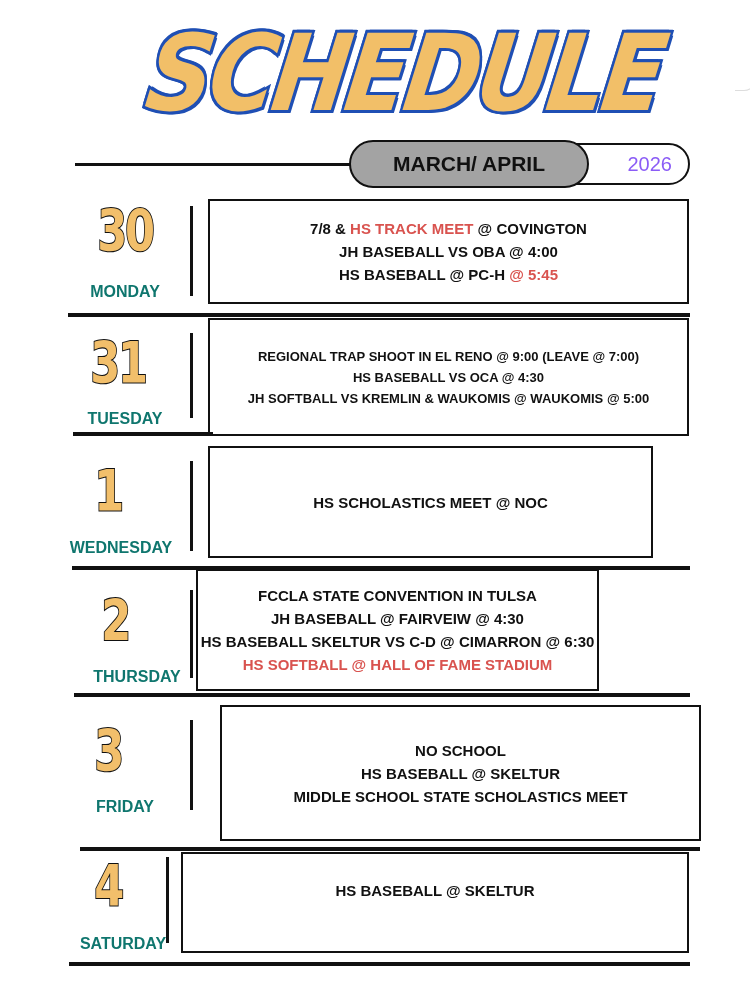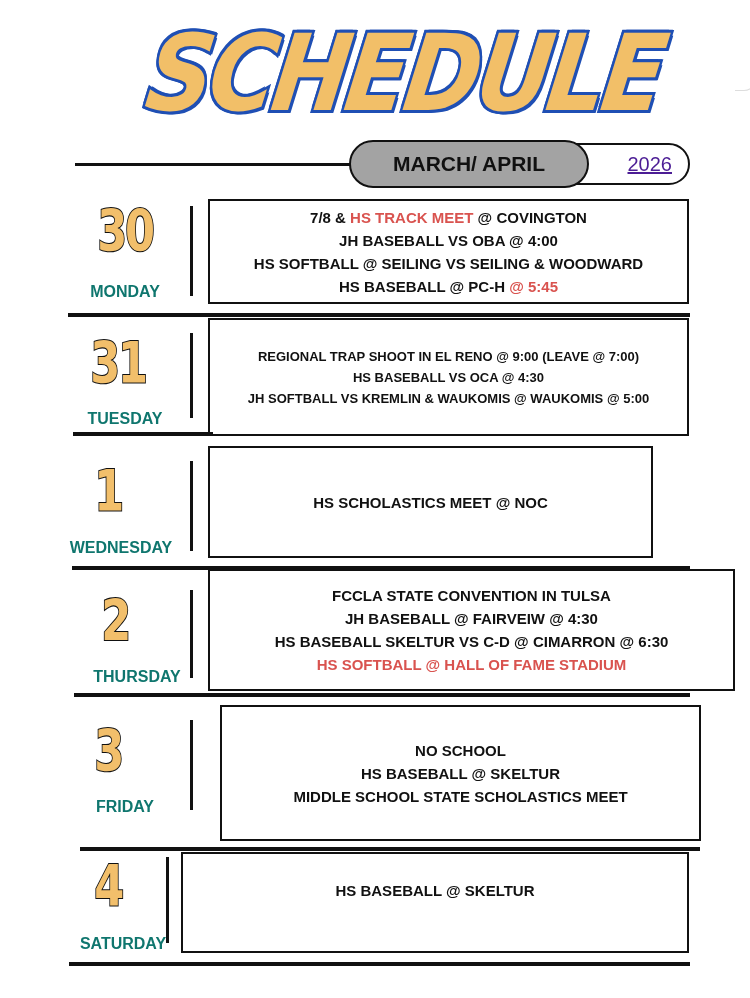--- a/index.html
+++ b/index.html
@@ -16,21 +16,21 @@
       font-size: 92px; letter-spacing: -4px; color: #f2bf68;
       transform: skewX(-8deg) scaleY(1.15);
       -webkit-text-stroke: 5px #1f4fb4; paint-order: stroke fill;
       text-shadow: 3px 3px 0 #1f4fb4, -2px -2px 0 #1f4fb4, 2px -2px 0 #1f4fb4, -2px 2px 0 #1f4fb4;
     }
     .hline { position: absolute; background: #111; }
     .pill-year {
       position: absolute; left: 520px; top: 143px; width: 170px; height: 42px;
       border: 2.5px solid #111; border-radius: 24px; box-sizing: border-box;
       display: flex; align-items: center; justify-content: flex-end; padding-right: 16px;
-      font-size: 20px; color: #4c1d95; text-decoration: underline;
+      font-size: 20px; color: #8b5cf6;
     }
     .pill-month {
       position: absolute; left: 349px; top: 140px; width: 240px; height: 48px;
       border: 2.5px solid #111; border-radius: 26px; box-sizing: border-box; background: #a3a3a3;
       display: flex; align-items: center; justify-content: center;
       font-weight: bold; font-size: 21px; color: #111;
     }
     .day-num {
       position: absolute; width: 110px; text-align: center;
       font-family: "DejaVu Sans", sans-serif; font-weight: bold; font-size: 54px;
@@ -73,21 +73,20 @@
   <span>MARCH/ APRIL</span>
 </div>
 
 <div>
   <div class="day-num" style="left:70px; top:200px;">30</div>
   <div class="day-name" style="left:60px; top:283px;">MONDAY</div>
   <div class="vbar" style="left:190px; top:206px; height:90px;"></div>
   <div class="box" style="left:208px; top:199px; width:481px; height:105px;">
     <div class="line"><span>7/8 &amp; </span><span class="red">HS TRACK MEET</span><span> @ COVINGTON</span></div>
     <div class="line"><span>JH BASEBALL VS OBA @ 4:00</span></div>
-    <div class="line"><span>HS SOFTBALL @ SEILING VS SEILING &amp; WOODWARD</span></div>
     <div class="line"><span>HS BASEBALL @ PC-H </span><span class="red">@ 5:45</span></div>
   </div>
 </div>
 <div class="hline" style="left:68px; top:313px; width:622px; height:4px;"></div>
 
 <div>
   <div class="day-num" style="left:63px; top:332px;">31</div>
   <div class="day-name" style="left:60px; top:410px;">TUESDAY</div>
   <div class="vbar" style="left:190px; top:333px; height:85px;"></div>
   <div class="box small" style="left:208px; top:318px; width:481px; height:118px;">
@@ -105,21 +104,21 @@
   <div class="box" style="left:208px; top:446px; width:445px; height:112px;">
     <div class="line"><span>HS SCHOLASTICS MEET @ NOC</span></div>
   </div>
 </div>
 <div class="hline" style="left:72px; top:566px; width:618px; height:4px;"></div>
 
 <div>
   <div class="day-num" style="left:60px; top:590px;">2</div>
   <div class="day-name" style="left:72px; top:668px;">THURSDAY</div>
   <div class="vbar" style="left:190px; top:590px; height:88px;"></div>
-  <div class="box" style="left:208px; top:569px; width:527px; height:122px;">
+  <div class="box" style="left:196px; top:569px; width:403px; height:122px;">
     <div class="line"><span>FCCLA STATE CONVENTION IN TULSA</span></div>
     <div class="line"><span>JH BASEBALL @ FAIRVEIW @ 4:30</span></div>
     <div class="line"><span>HS BASEBALL SKELTUR VS C-D @ CIMARRON @ 6:30</span></div>
     <div class="line red"><span>HS SOFTBALL @ HALL OF FAME STADIUM</span></div>
   </div>
 </div>
 <div class="hline" style="left:74px; top:693px; width:616px; height:4px;"></div>
 
 <div>
   <div class="day-num" style="left:53px; top:720px;">3</div>

